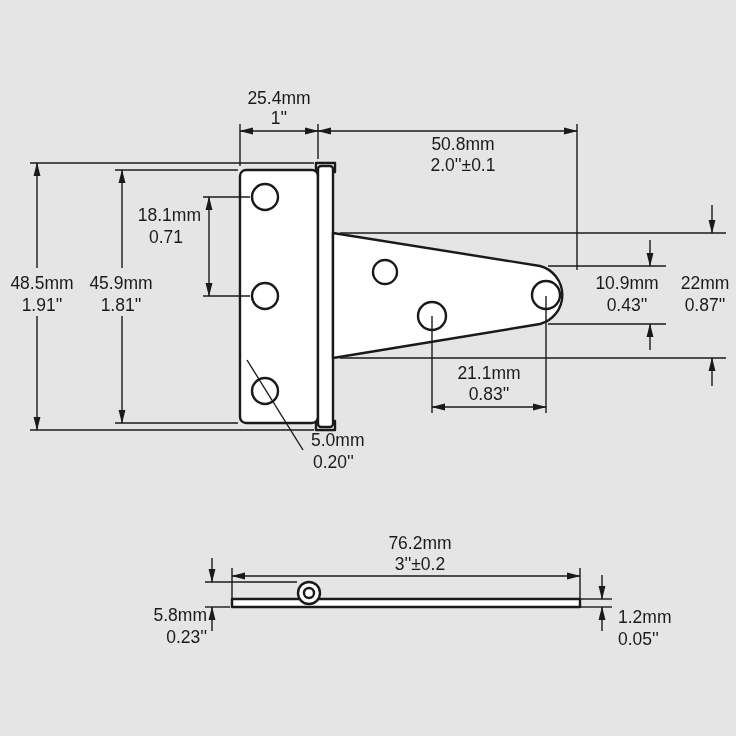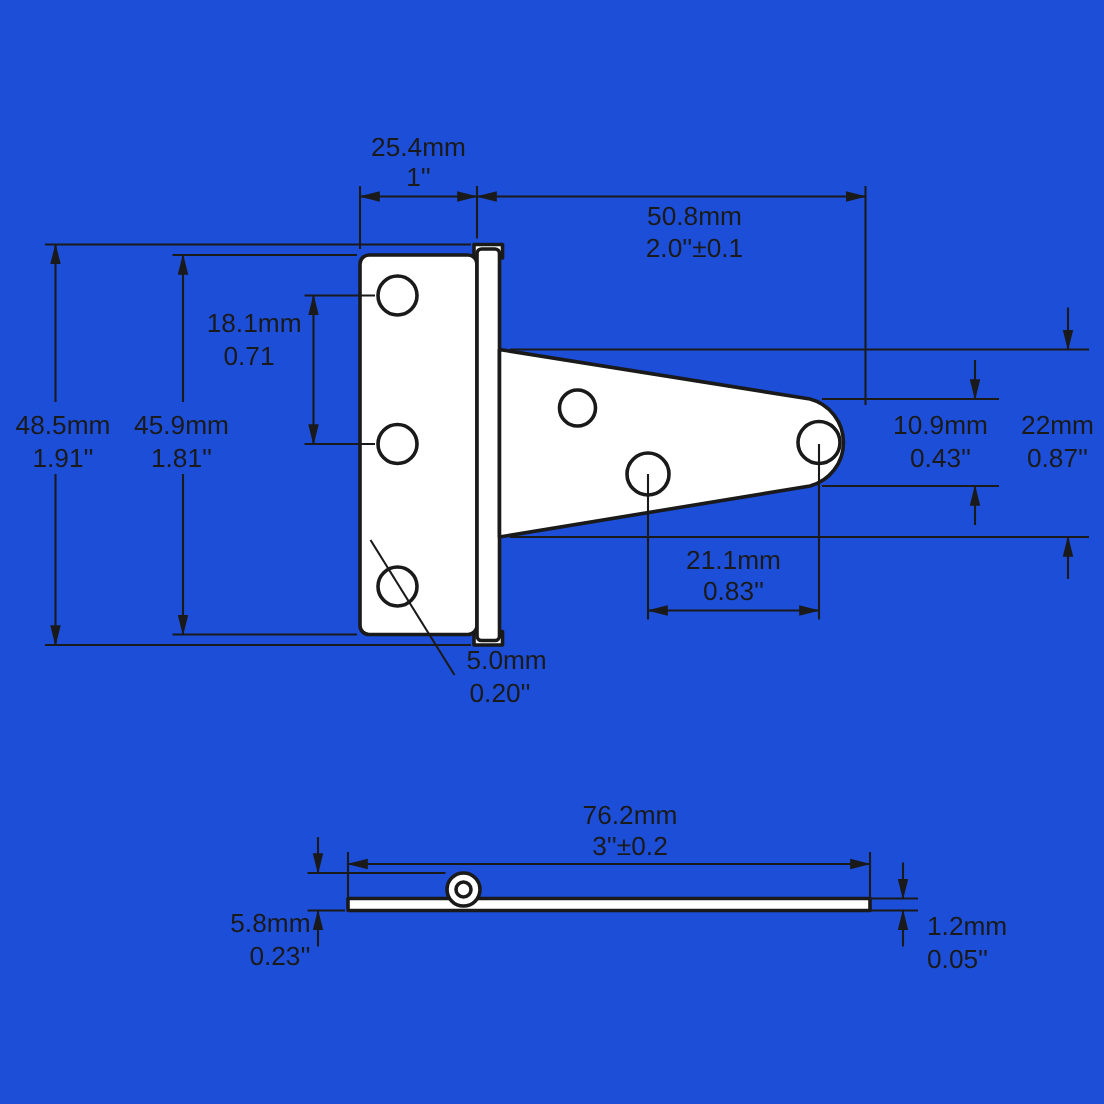--- a/index.html
+++ b/index.html
@@ -7,21 +7,21 @@
     padding: 0;
     background: #ffffff;
     width: 736px;
     height: 736px;
     overflow: hidden;
   }
   .canvas {
     position: relative;
     width: 736px;
     height: 736px;
-    background: #1d4ed8;
+    background: #e5e5e5;
   }
   svg { display: block; }
   .part {
     fill: #ffffff;
     stroke: #1a1a1a;
     stroke-width: 2.4;
     stroke-linejoin: round;
   }
   .hole {
     fill: #ffffff;

